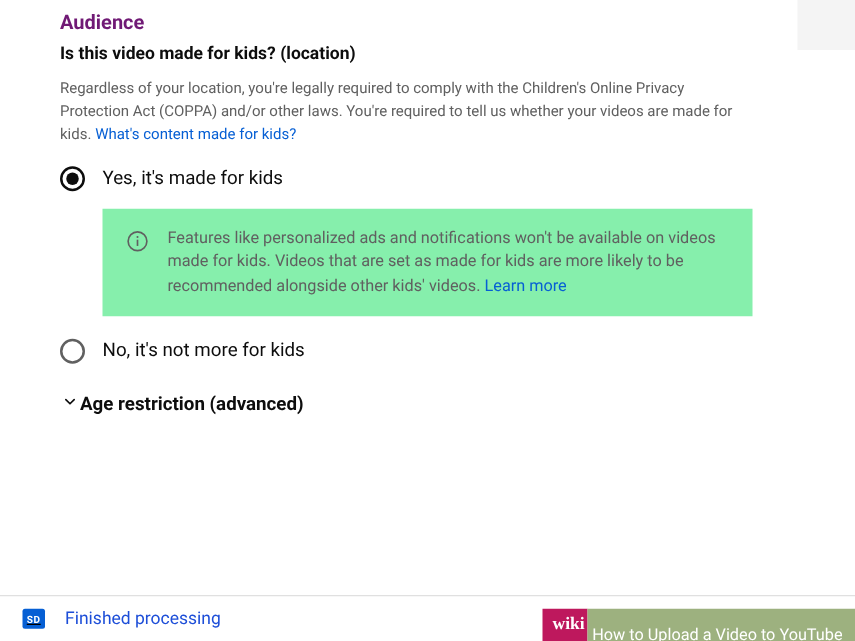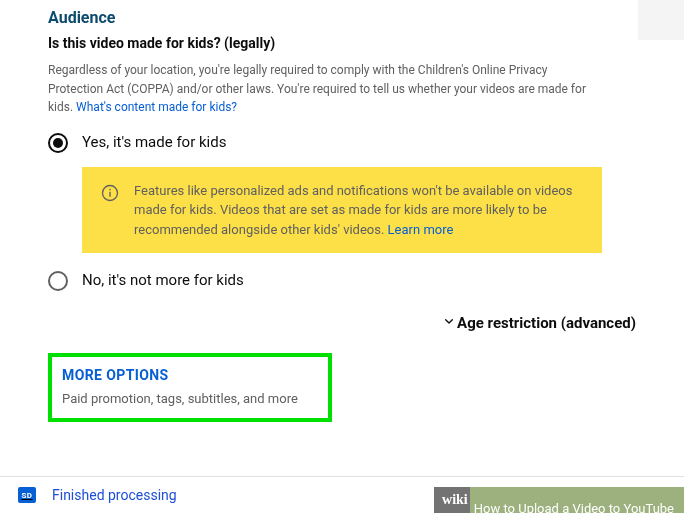--- a/index.html
+++ b/index.html
@@ -10,21 +10,21 @@
       background: #fff;
       position: relative;
       overflow: hidden;
     }
     .content {
       padding: 0 48px 0 48px;
     }
     .section-title {
       font-size: 16px;
       font-weight: 700;
-      color: #0c4a6e;
+      color: #701a75;
       margin-top: 8px;
       margin-bottom: 8px;
     }
     .question {
       font-size: 14px;
       font-weight: 700;
       color: #0d0d0d;
       margin-bottom: 10px;
     }
     .description {
@@ -64,45 +64,44 @@
       background: #0d0d0d;
       border-radius: 50%;
       top: 3px;
       left: 3px;
     }
     .radio-label {
       font-size: 15px;
       color: #0d0d0d;
     }
     .info-box {
-      background: #fde047;
+      background: #86efac;
       padding: 14px 18px;
       margin-left: 34px;
       margin-bottom: 18px;
       display: flex;
       gap: 14px;
       max-width: 520px;
     }
     .info-icon {
       flex-shrink: 0;
       margin-top: 2px;
     }
     .info-text {
       font-size: 13px;
       line-height: 1.5;
       color: #606060;
     }
     .expander {
       display: flex;
       align-items: center;
       margin-top: 22px;
-      margin-bottom: 20px;
+      margin-bottom: 37px;
       cursor: pointer;
       gap: 0;
-      justify-content: flex-end;
     }
     .expander-label {
       font-size: 15px;
       font-weight: 700;
       color: #0d0d0d;
     }
     .highlight-box {
       border: 4px solid #00e000;
       padding: 10px 10px 12px 10px;
       width: 284px;
@@ -152,21 +151,21 @@
     }
     .wiki-banner {
       position: absolute;
       bottom: 0;
       right: 0;
       display: flex;
       align-items: center;
       height: 26px;
     }
     .wiki-left {
-      background: #737373;
+      background: #be185d;
       color: #fff;
       font-family: Georgia, serif;
       font-weight: 700;
       font-size: 14px;
       padding: 0 2px 0 8px;
       height: 100%;
       display: flex;
       align-items: center;
     }
     .wiki-right {
@@ -187,21 +186,21 @@
       background: #f4f4f4;
     }
   </style>
 </head>
 <body>
 
 <div class="top-corner"></div>
 
 <div class="content">
   <div class="section-title">Audience</div>
-  <div class="question">Is this video made for kids? (legally)</div>
+  <div class="question">Is this video made for kids? (location)</div>
   <div class="description">
     <span>Regardless of your location, you're legally required to comply with the Children's Online Privacy Protection Act (COPPA) and/or other laws. You're required to tell us whether your videos are made for kids. </span><span class="link">What's content made for kids?</span>
   </div>
 
   <div class="radio-row">
     <div class="radio selected"></div>
     <div class="radio-label">Yes, it's made for kids</div>
   </div>
 
   <div class="info-box">
@@ -224,24 +223,20 @@
 
   <div class="expander">
     <span>
       <svg width="16" height="16" viewBox="0 0 24 24">
           <path d="M7 10l5 5 5-5" stroke="#0d0d0d" stroke-width="2" fill="none" stroke-linecap="round" stroke-linejoin="round"></path>
         </svg>
     </span>
     <span class="expander-label">Age restriction (advanced)</span>
   </div>
 
-  <div class="highlight-box">
-    <div class="more-options">MORE OPTIONS</div>
-    <div class="more-sub">Paid promotion, tags, subtitles, and more</div>
-  </div>
 </div>
 
 <div class="footer">
   <div class="sd-badge">
     <span>SD</span>
   </div>
   <div class="footer-text">Finished processing</div>
 </div>
 
 <div class="wiki-banner">

